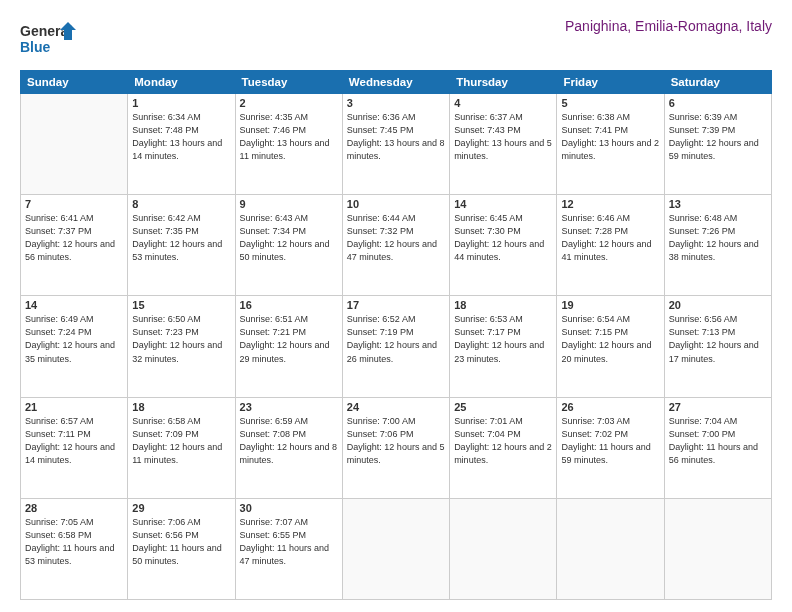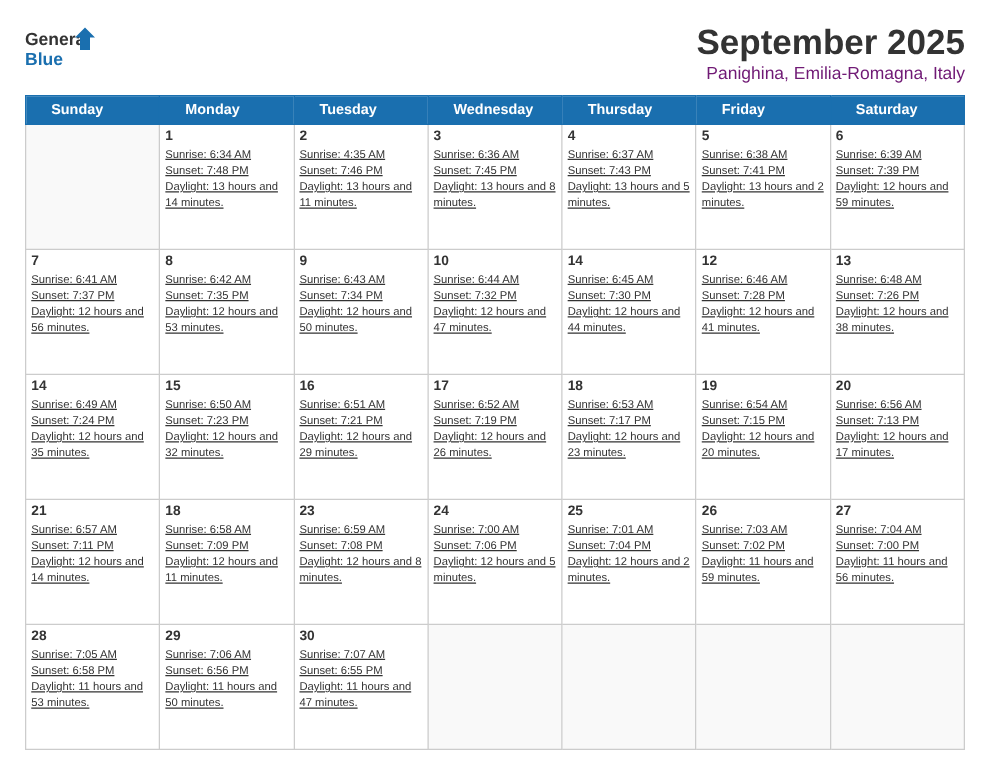--- a/index.html
+++ b/index.html
@@ -45,59 +45,57 @@
       border: 1px solid #ccc;
       border-collapse: collapse;
       width: 100%;
       table-layout: fixed;
     }
     .calendar th {
       background: #1a6faf;
       color: #fff;
       font-size: 11.5px;
       font-weight: bold;
-      padding: 5px 20px;
+      padding: 5px 6px;
       text-align: left;
       border: 1px solid #1a6faf;
     }
     .calendar td {
       vertical-align: top;
       border: 1px solid #ccc;
       padding: 3px 4px;
       font-size: 9.5px;
       color: #333;
       height: 86px;
     }
     .day-num {
       font-size: 11px;
       font-weight: bold;
       margin-bottom: 2px;
     }
     .day-detail {
       font-size: 9px;
       line-height: 1.45;
       color: #333;
-      text-decoration: underline;
     }
     .empty { background: #f9f9f9; }
   </style>
 </head>
 <body>
 
 <div class="page">
   <div class="header">
     <div class="logo">
   <svg width="60" height="42" viewBox="0 0 60 42">
     <text x="0" y="18" font-size="14" font-weight="bold" font-family="Arial" fill="#333">General</text>
     <text x="0" y="34" font-size="14" font-weight="bold" font-family="Arial" fill="#1a6faf">Blue</text>
     <polygon points="48,4 56,12 52,12 52,22 44,22 44,12 40,12" fill="#1a6faf"></polygon>
   </svg>
       </div>
     <div class="title-block">
-      <div class="month-title">September 2025</div>
       <div class="subtitle">Panighina, Emilia-Romagna, Italy</div>
     </div>
   </div>
 
   <table class="calendar">
     <thead>
       <tr>
         <th>Sunday</th>
         <th>Monday</th>
         <th>Tuesday</th>

